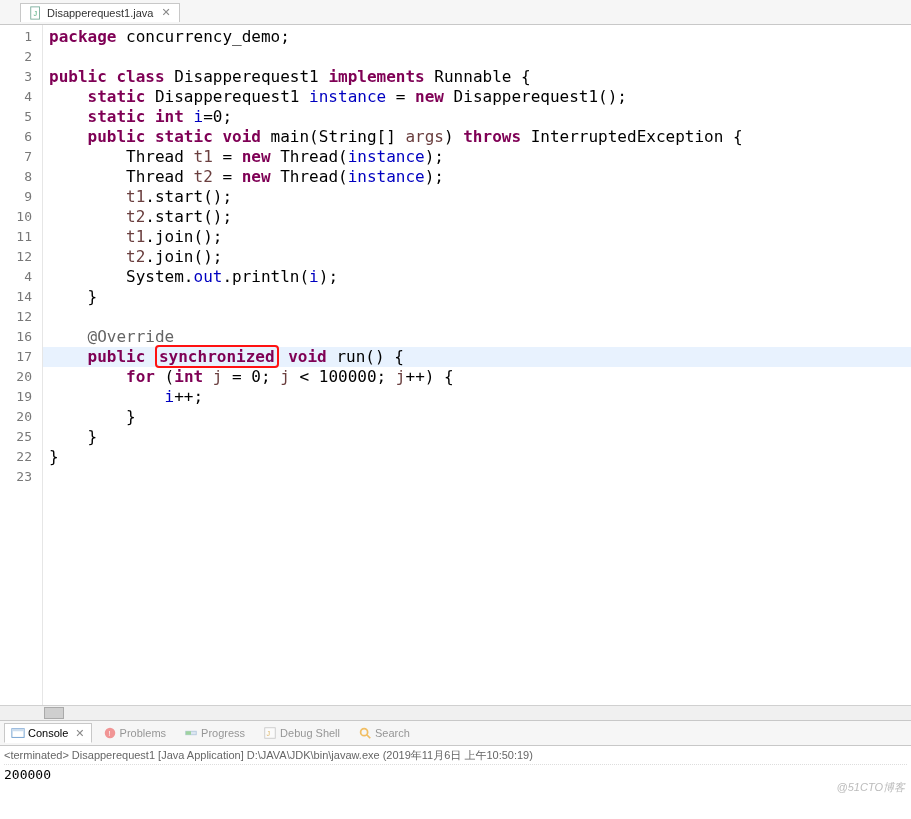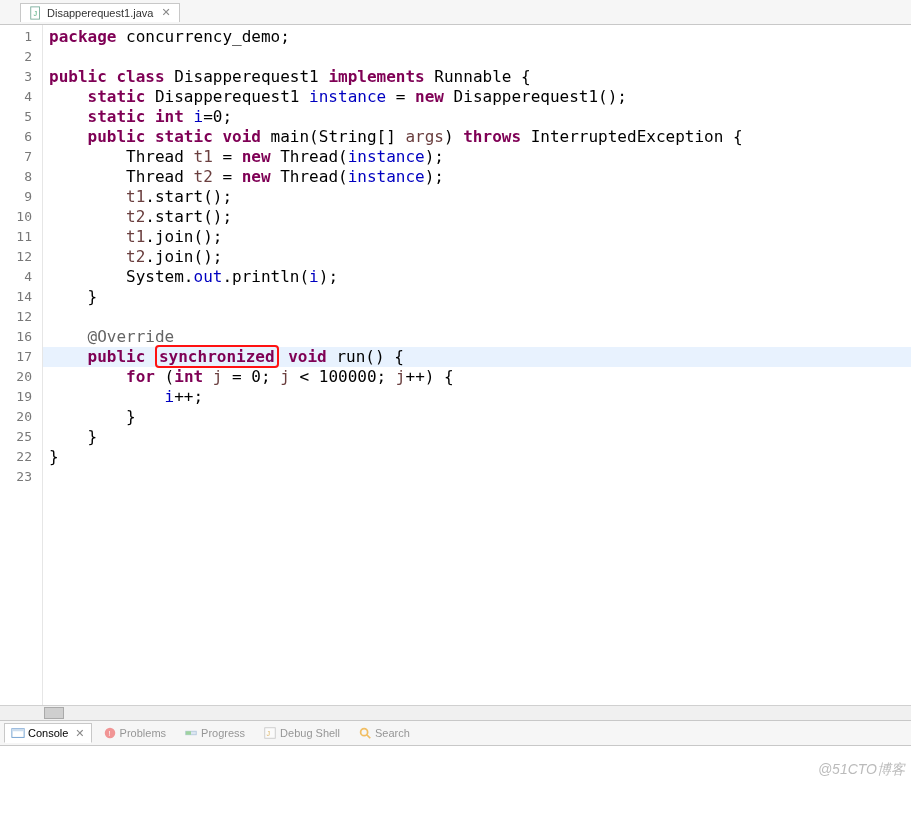--- a/index.html
+++ b/index.html
@@ -21,21 +21,21 @@
   .scroll-track{height:14px;background:#f0f0f0;border-top:1px solid #d0d0d0;display:flex;align-items:center}
   .scroll-thumb{width:18px;height:10px;background:#cfcfcf;border:1px solid #aaa;margin-left:44px}
   .bottom-tabs{display:flex;align-items:center;gap:4px;background:#f6f6f6;border-top:1px solid #c8c8c8;border-bottom:1px solid #c8c8c8;height:24px;padding:0 4px;font-family:Tahoma,Arial,sans-serif;font-size:11px}
   .btab{display:flex;align-items:center;gap:3px;padding:2px 6px;color:#555;border:1px solid transparent}
   .btab.active{background:#fff;border:1px solid #c8c8c8;border-bottom-color:#fff;color:#000}
   .btab svg{width:14px;height:14px}
   .inactive{opacity:0.6}
   .console{font-family:Tahoma,Arial,sans-serif;font-size:11px;padding:2px 4px}
   .console-header{color:#666;border-bottom:1px dotted #ddd;padding-bottom:1px}
   .console-out{font-family:Consolas,Monaco,monospace;font-size:13px;color:#000;padding:2px 0}
-  .watermark{position:absolute;right:6px;bottom:40px;color:#bbb;font-family:Arial,sans-serif;font-size:14px;font-style:italic}
+  .watermark{position:absolute;right:6px;bottom:24px;color:#bbb;font-family:Arial,sans-serif;font-size:11px;font-style:italic}
 </style>
 </head>
 <body>
 
 <div class="tab-bar">
   <div class="tab">
     <svg class="file-icon" viewBox="0 0 16 16">
         <rect x="2" y="1" width="10" height="14" fill="#fff" stroke="#7a9" stroke-width="1"></rect>
         <text x="5" y="11" font-size="8" fill="#4a7" font-family="Arial">J</text>
       </svg>
@@ -111,15 +111,17 @@
   <div class="btab inactive">
     <svg viewBox="0 0 16 16">
         <circle cx="7" cy="7" r="4" fill="none" stroke="#e90" stroke-width="2"></circle>
         <line x1="10" y1="10" x2="14" y2="14" stroke="#e90" stroke-width="2"></line>
       </svg>
     <span>Search</span>
   </div>
 </div>
 
 <div class="console">
+  <div class="console-header">&lt;terminated&gt; Disapperequest1 [Java Application] D:\JAVA\JDK\bin\javaw.exe (2019年11月6日 上午10:50:19)</div>
+  <div class="console-out">200000</div>
 </div>
 
 <div class="watermark">@51CTO博客</div>
 
 </body></html>

